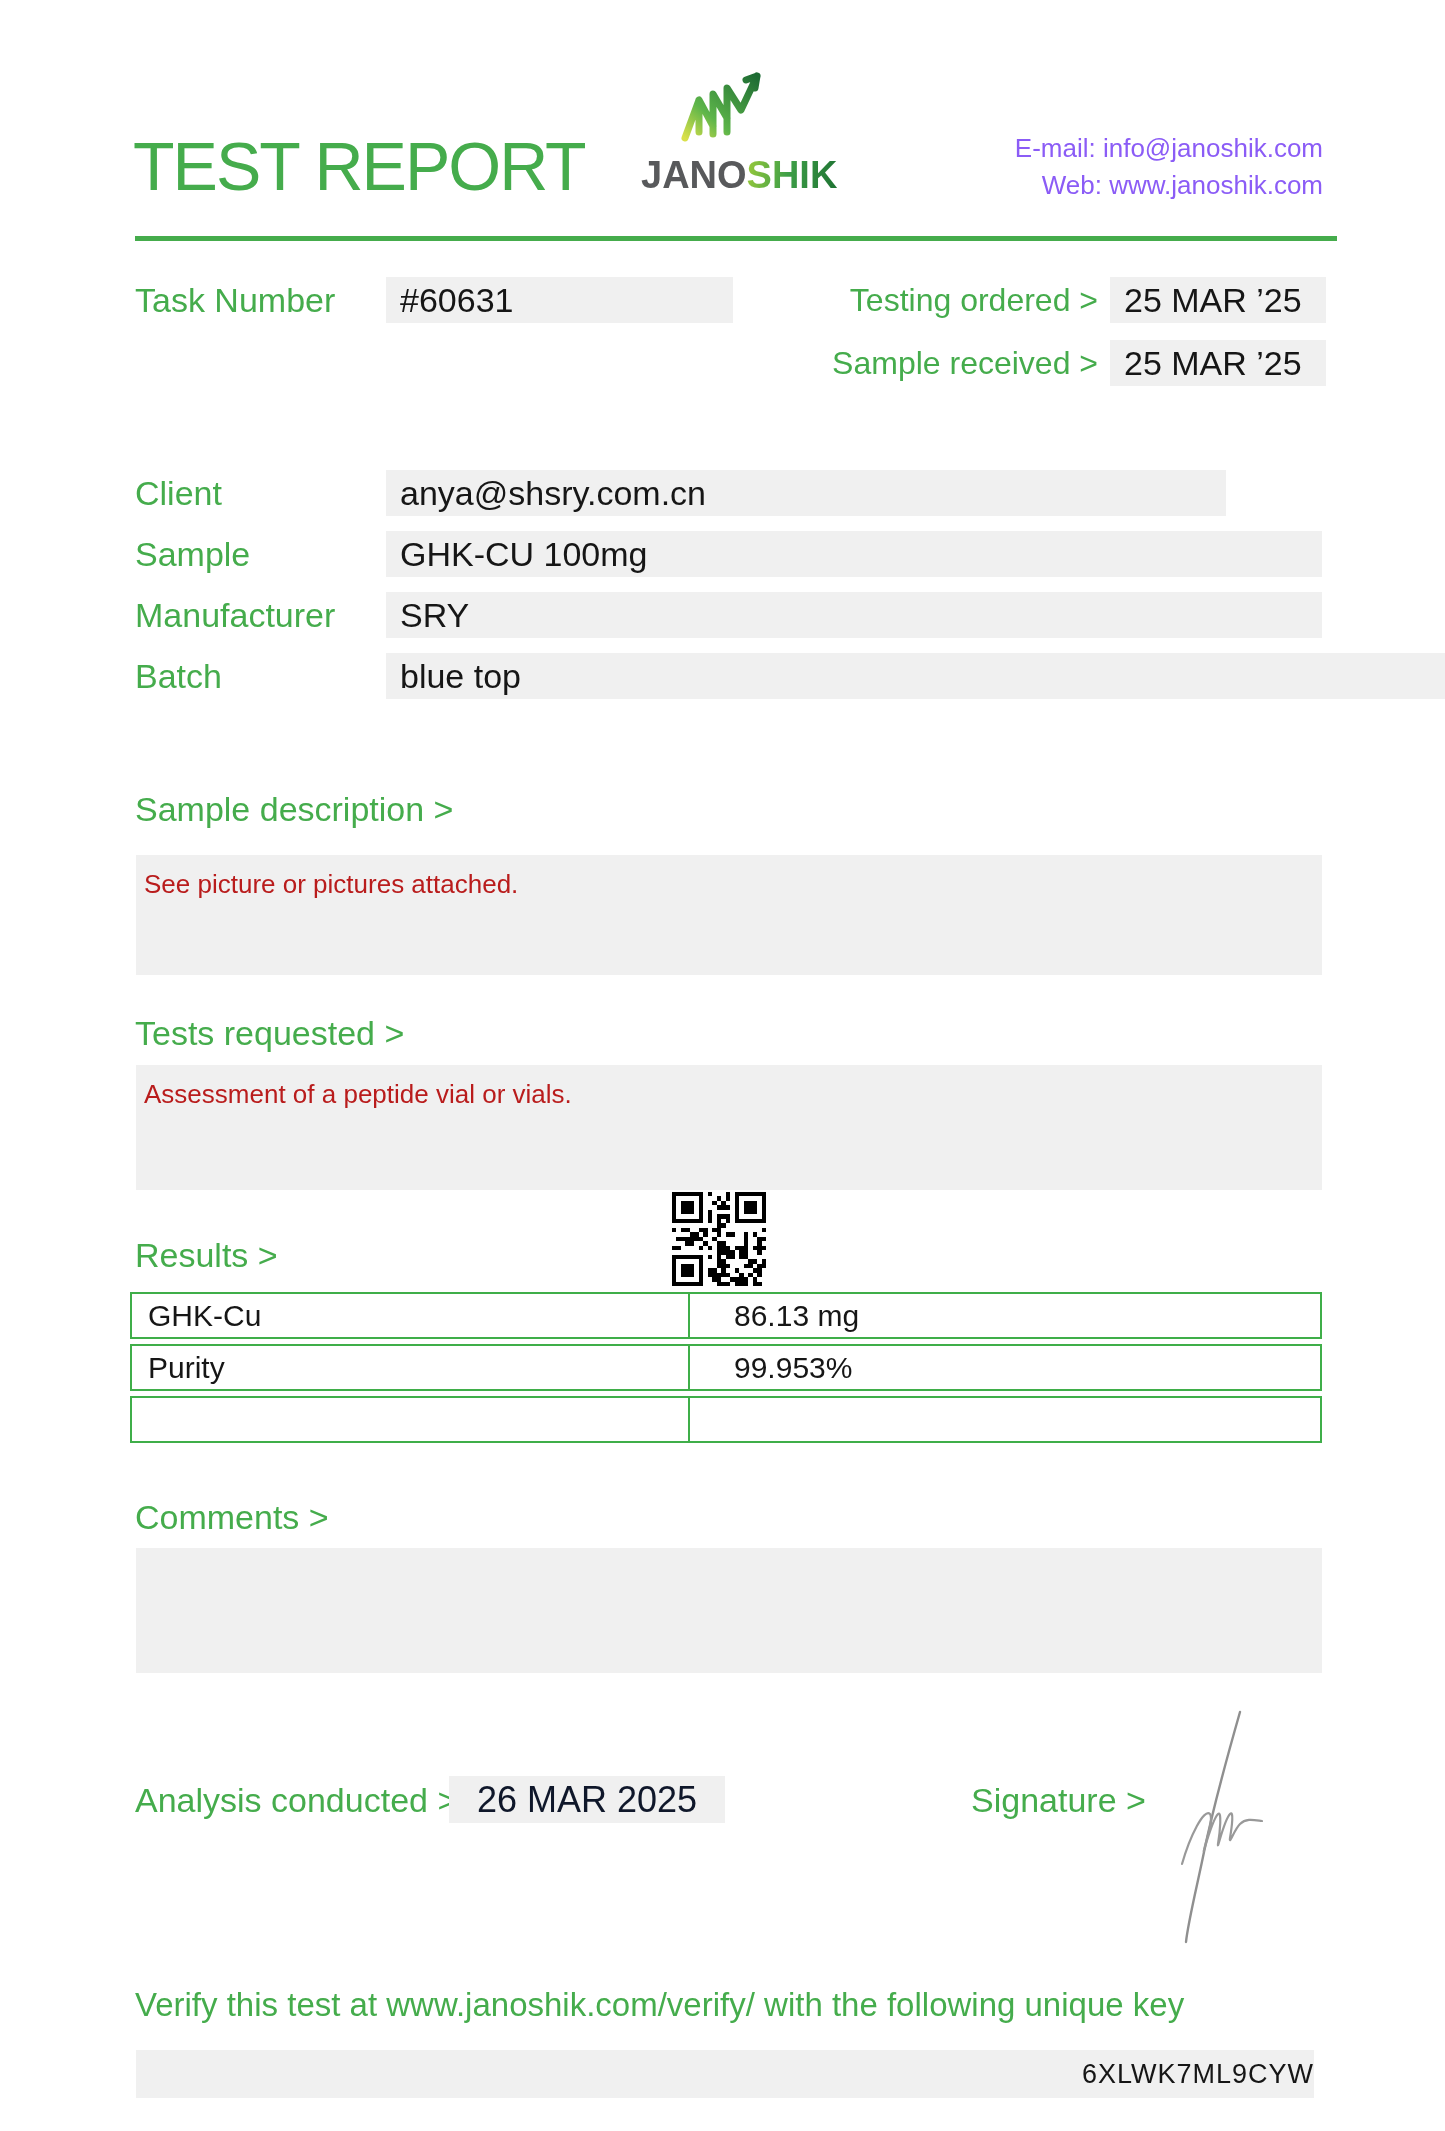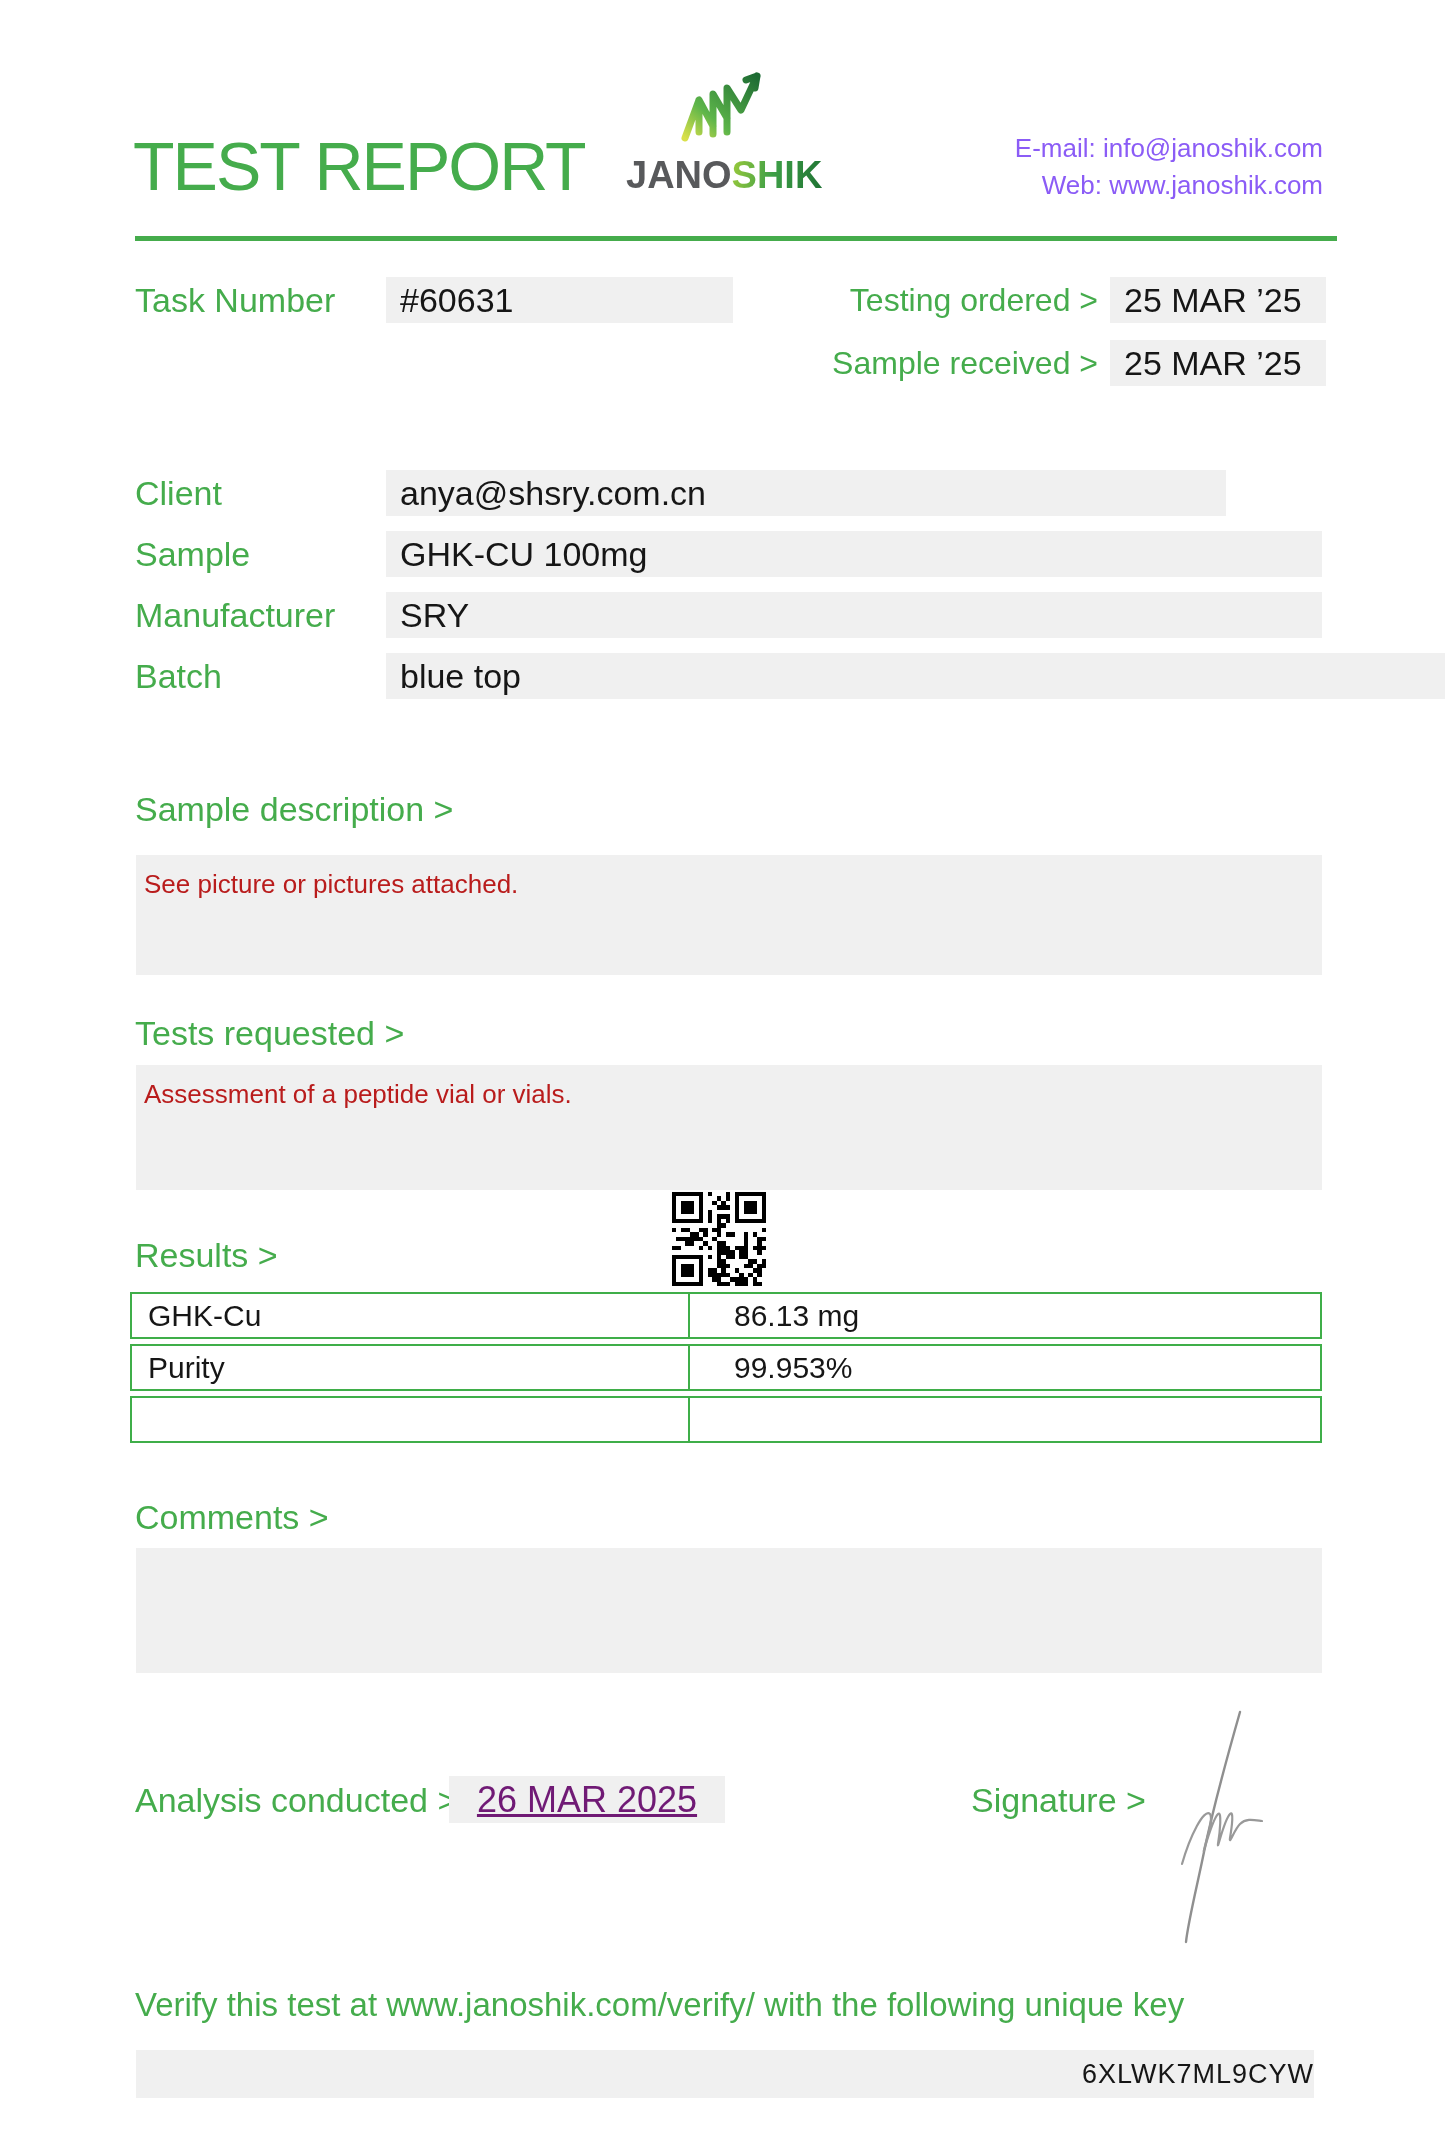--- a/index.html
+++ b/index.html
@@ -2,21 +2,21 @@
 <html><head>
 <meta charset="utf-8">
 <style>
   html,body{margin:0;padding:0;background:#fff;}
   .page{
     position:relative;width:1445px;height:2131px;background:#ffffff;
     font-family:"Liberation Sans",sans-serif;color:#161616;overflow:hidden;
   }
   .abs{position:absolute;}
   .title{font-size:68px;letter-spacing:-2px;color:#45AC4C;line-height:1;}
-  .brandtext{font-size:38px;font-weight:bold;letter-spacing:0;line-height:1;}
+  .brandtext{font-size:38px;font-weight:bold;letter-spacing:0;line-height:1;margin-left:15px;}
   .jano{color:#58595B;}
   .shik{color:#3E9F47;}
   @supports ((-webkit-background-clip:text) or (background-clip:text)){
     .shik{background:linear-gradient(100deg,#9CCB3B 0%,#3E9F47 45%,#1E7233 100%);
           -webkit-background-clip:text;background-clip:text;color:transparent;}
   }
   .contact{font-size:26px;color:#8b5cf6;text-align:right;line-height:37px;}
   .rule{background:#45AC4C;height:5px;}
   .label{font-size:34px;color:#45AC4C;white-space:nowrap;line-height:46px;}
   .label-r{text-align:right;}
@@ -27,21 +27,21 @@
   .tbl-row{position:absolute;left:130px;width:1192px;height:47px;
            border:2px solid #3FAE49;box-sizing:border-box;display:flex;background:#fff;gap:28px;}
   .tbl-cell{font-size:30px;line-height:43px;padding-left:16px;box-sizing:border-box;
             white-space:nowrap;overflow:hidden;}
   .tbl-name{width:558px;border-right:2px solid #3FAE49;}
   .tbl-val{flex:1;}
   .verify{font-size:33px;color:#45AC4C;white-space:nowrap;}
   .keybox{background:#F0F0F0;height:48px;line-height:48px;text-align:right;
           font-size:27px;color:#161616;letter-spacing:1px;}
   .datebox{background:#F0F0F0;height:47px;line-height:47px;text-align:center;
-           font-size:36px;color:#701a75;text-decoration:underline;}
+           font-size:36px;color:#0f172a;}
 </style>
 </head>
 <body>
 
 <div class="page">
 
   <div class="abs title" style="left:133px;top:132px;">TEST REPORT</div>
 
   <svg class="abs" style="left:680px;top:70px;" width="86" height="76" viewBox="0 0 86 76">
     <defs>

